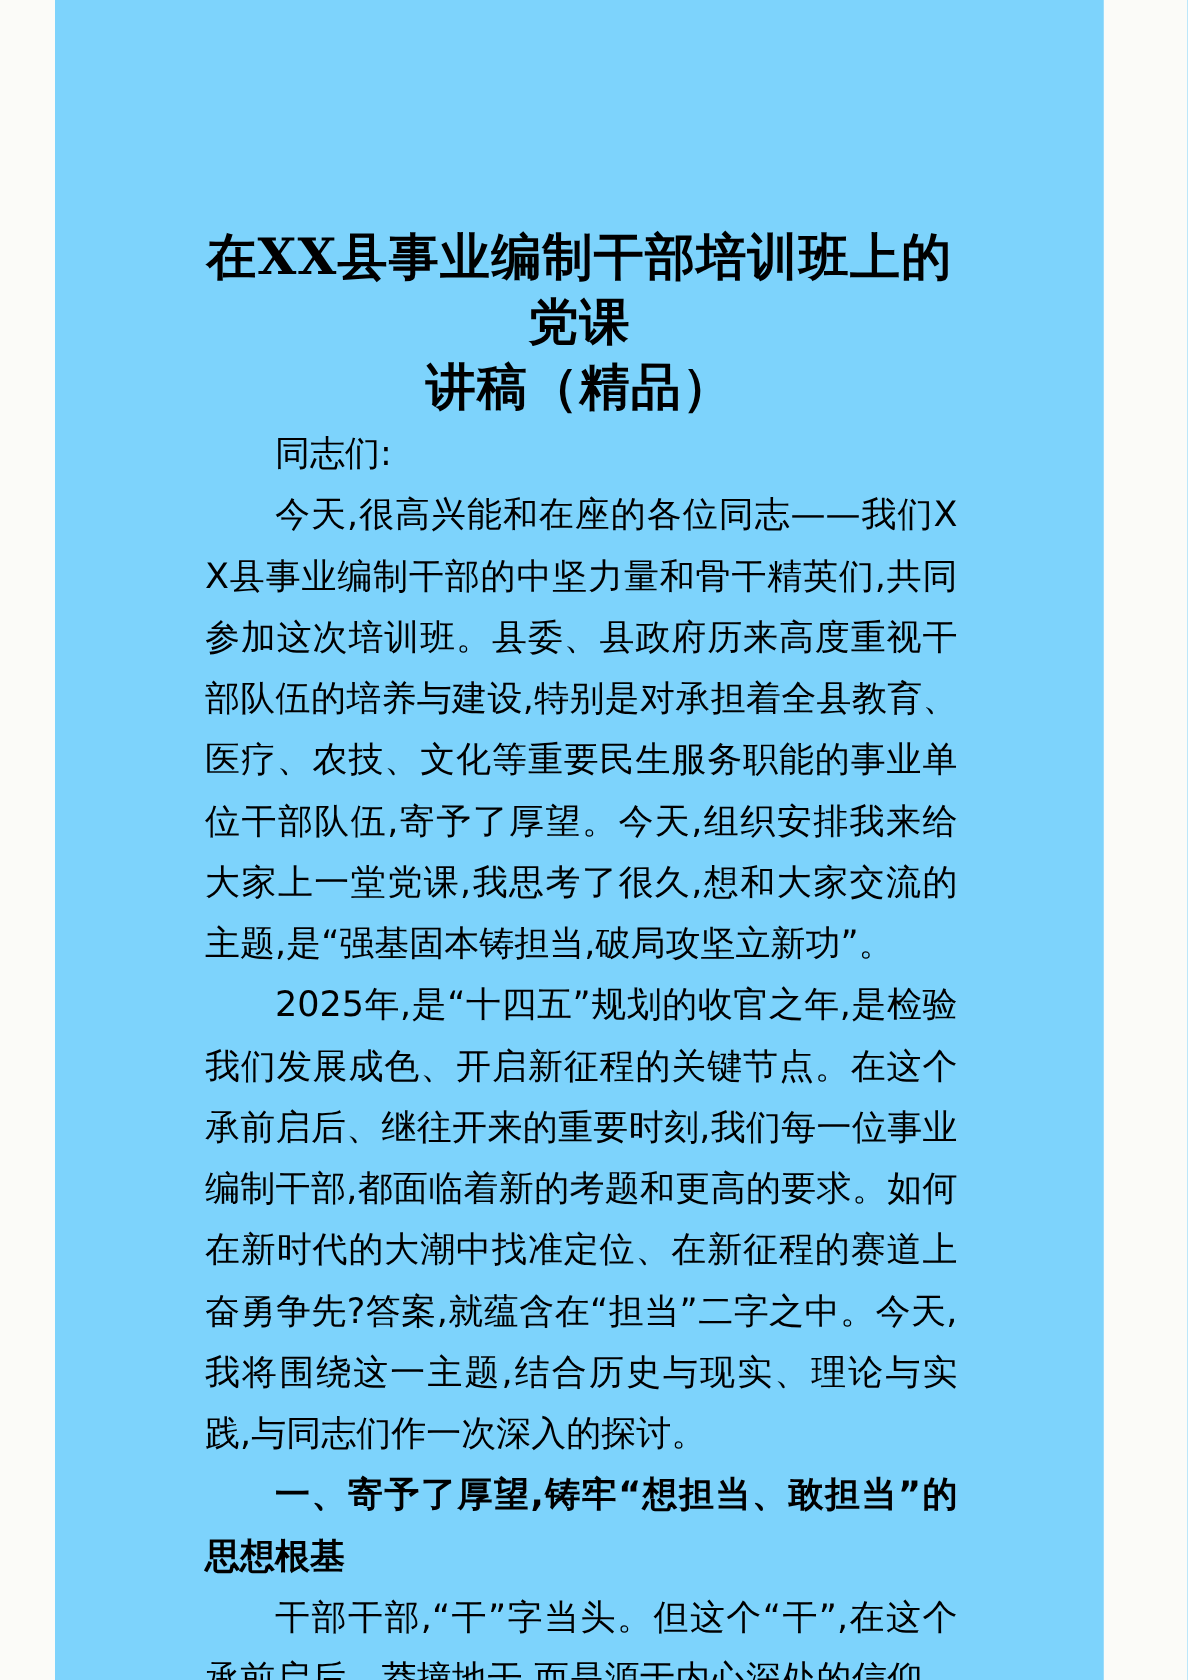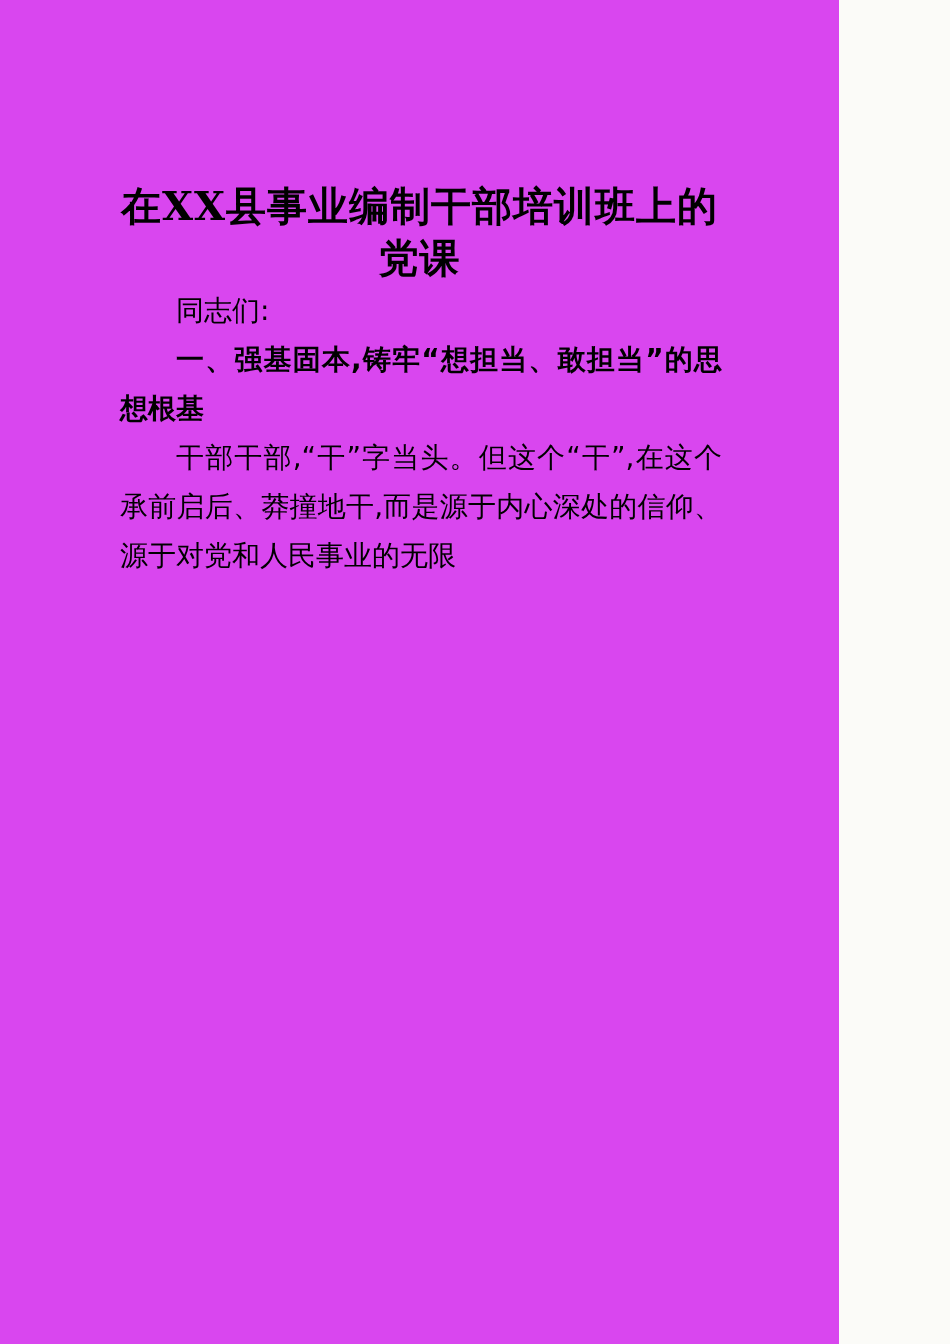--- a/index.html
+++ b/index.html
@@ -6,24 +6,25 @@
     margin: 0;
     padding: 0;
   }
   body {
     background: #fbfbf8;
   }
   .page {
     position: relative;
     width: 839px;
     height: 1344px;
-    background: #d946ef;
+    background: #7dd3fc;
     overflow: hidden;
     box-sizing: border-box;
     color: #000000;
+    margin-left: 44px;
   }
   .doc-title {
     margin: 0;
     padding: 180px 105px 0 105px;
     font-family: "DejaVu Serif", "Liberation Serif", serif;
     font-weight: bold;
     font-size: 40px;
     line-height: 52px;
     text-align: center;
     letter-spacing: 1px;
@@ -51,21 +52,24 @@
     font-weight: bold;
   }
 </style>
 </head>
 <body>
 
 <div class="page">
 
   <h1 class="doc-title">
     <span class="title-line">在XX县事业编制干部培训班上的党课</span>
+    <span class="title-line">讲稿（精品）</span>
   </h1>
 
   <div class="doc-body">
     <p class="para">同志们:</p>
-    <p class="para heading">一、强基固本,铸牢“想担当、敢担当”的思想根基</p>
+    <p class="para">今天,很高兴能和在座的各位同志——我们XX县事业编制干部的中坚力量和骨干精英们,共同参加这次培训班。县委、县政府历来高度重视干部队伍的培养与建设,特别是对承担着全县教育、医疗、农技、文化等重要民生服务职能的事业单位干部队伍,寄予了厚望。今天,组织安排我来给大家上一堂党课,我思考了很久,想和大家交流的主题,是“强基固本铸担当,破局攻坚立新功”。</p>
+    <p class="para">2025年,是“十四五”规划的收官之年,是检验我们发展成色、开启新征程的关键节点。在这个承前启后、继往开来的重要时刻,我们每一位事业编制干部,都面临着新的考题和更高的要求。如何在新时代的大潮中找准定位、在新征程的赛道上奋勇争先?答案,就蕴含在“担当”二字之中。今天,我将围绕这一主题,结合历史与现实、理论与实践,与同志们作一次深入的探讨。</p>
+    <p class="para heading">一、寄予了厚望,铸牢“想担当、敢担当”的思想根基</p>
     <p class="para">干部干部,“干”字当头。但这个“干”,在这个承前启后、莽撞地干,而是源于内心深处的信仰、源于对党和人民事业的无限</p>
   </div>
 
 </div>
 
 </body></html>

